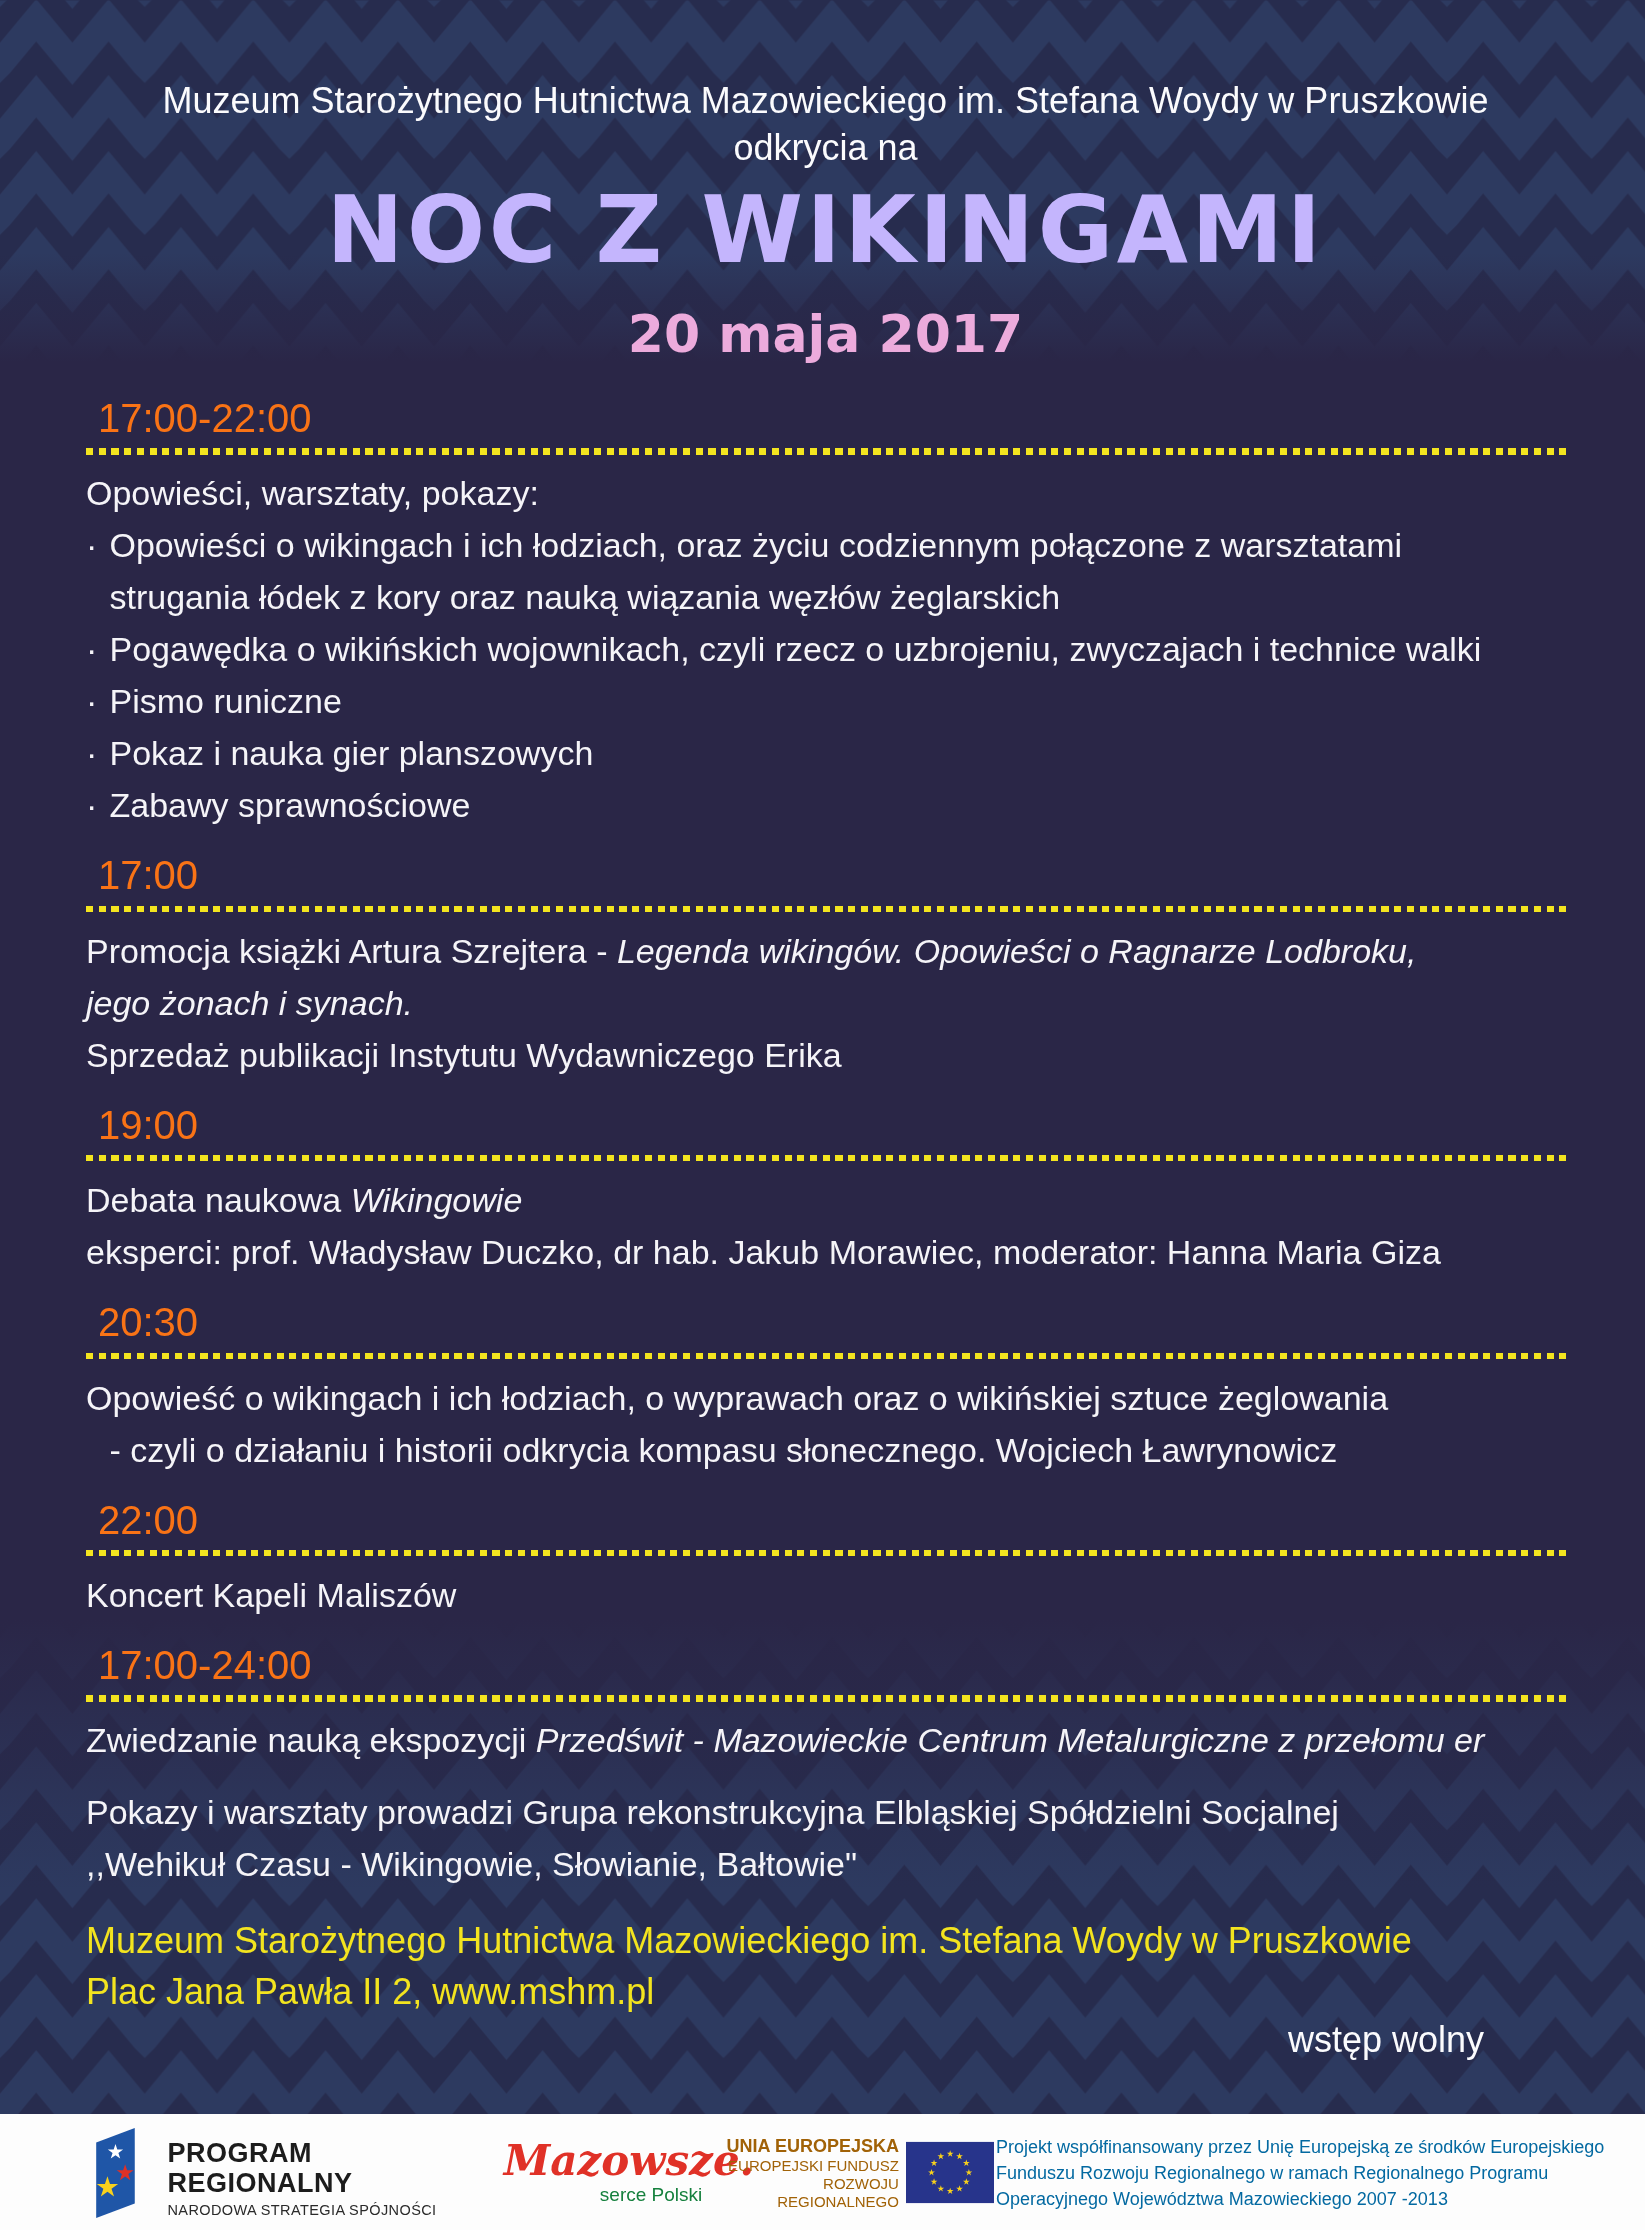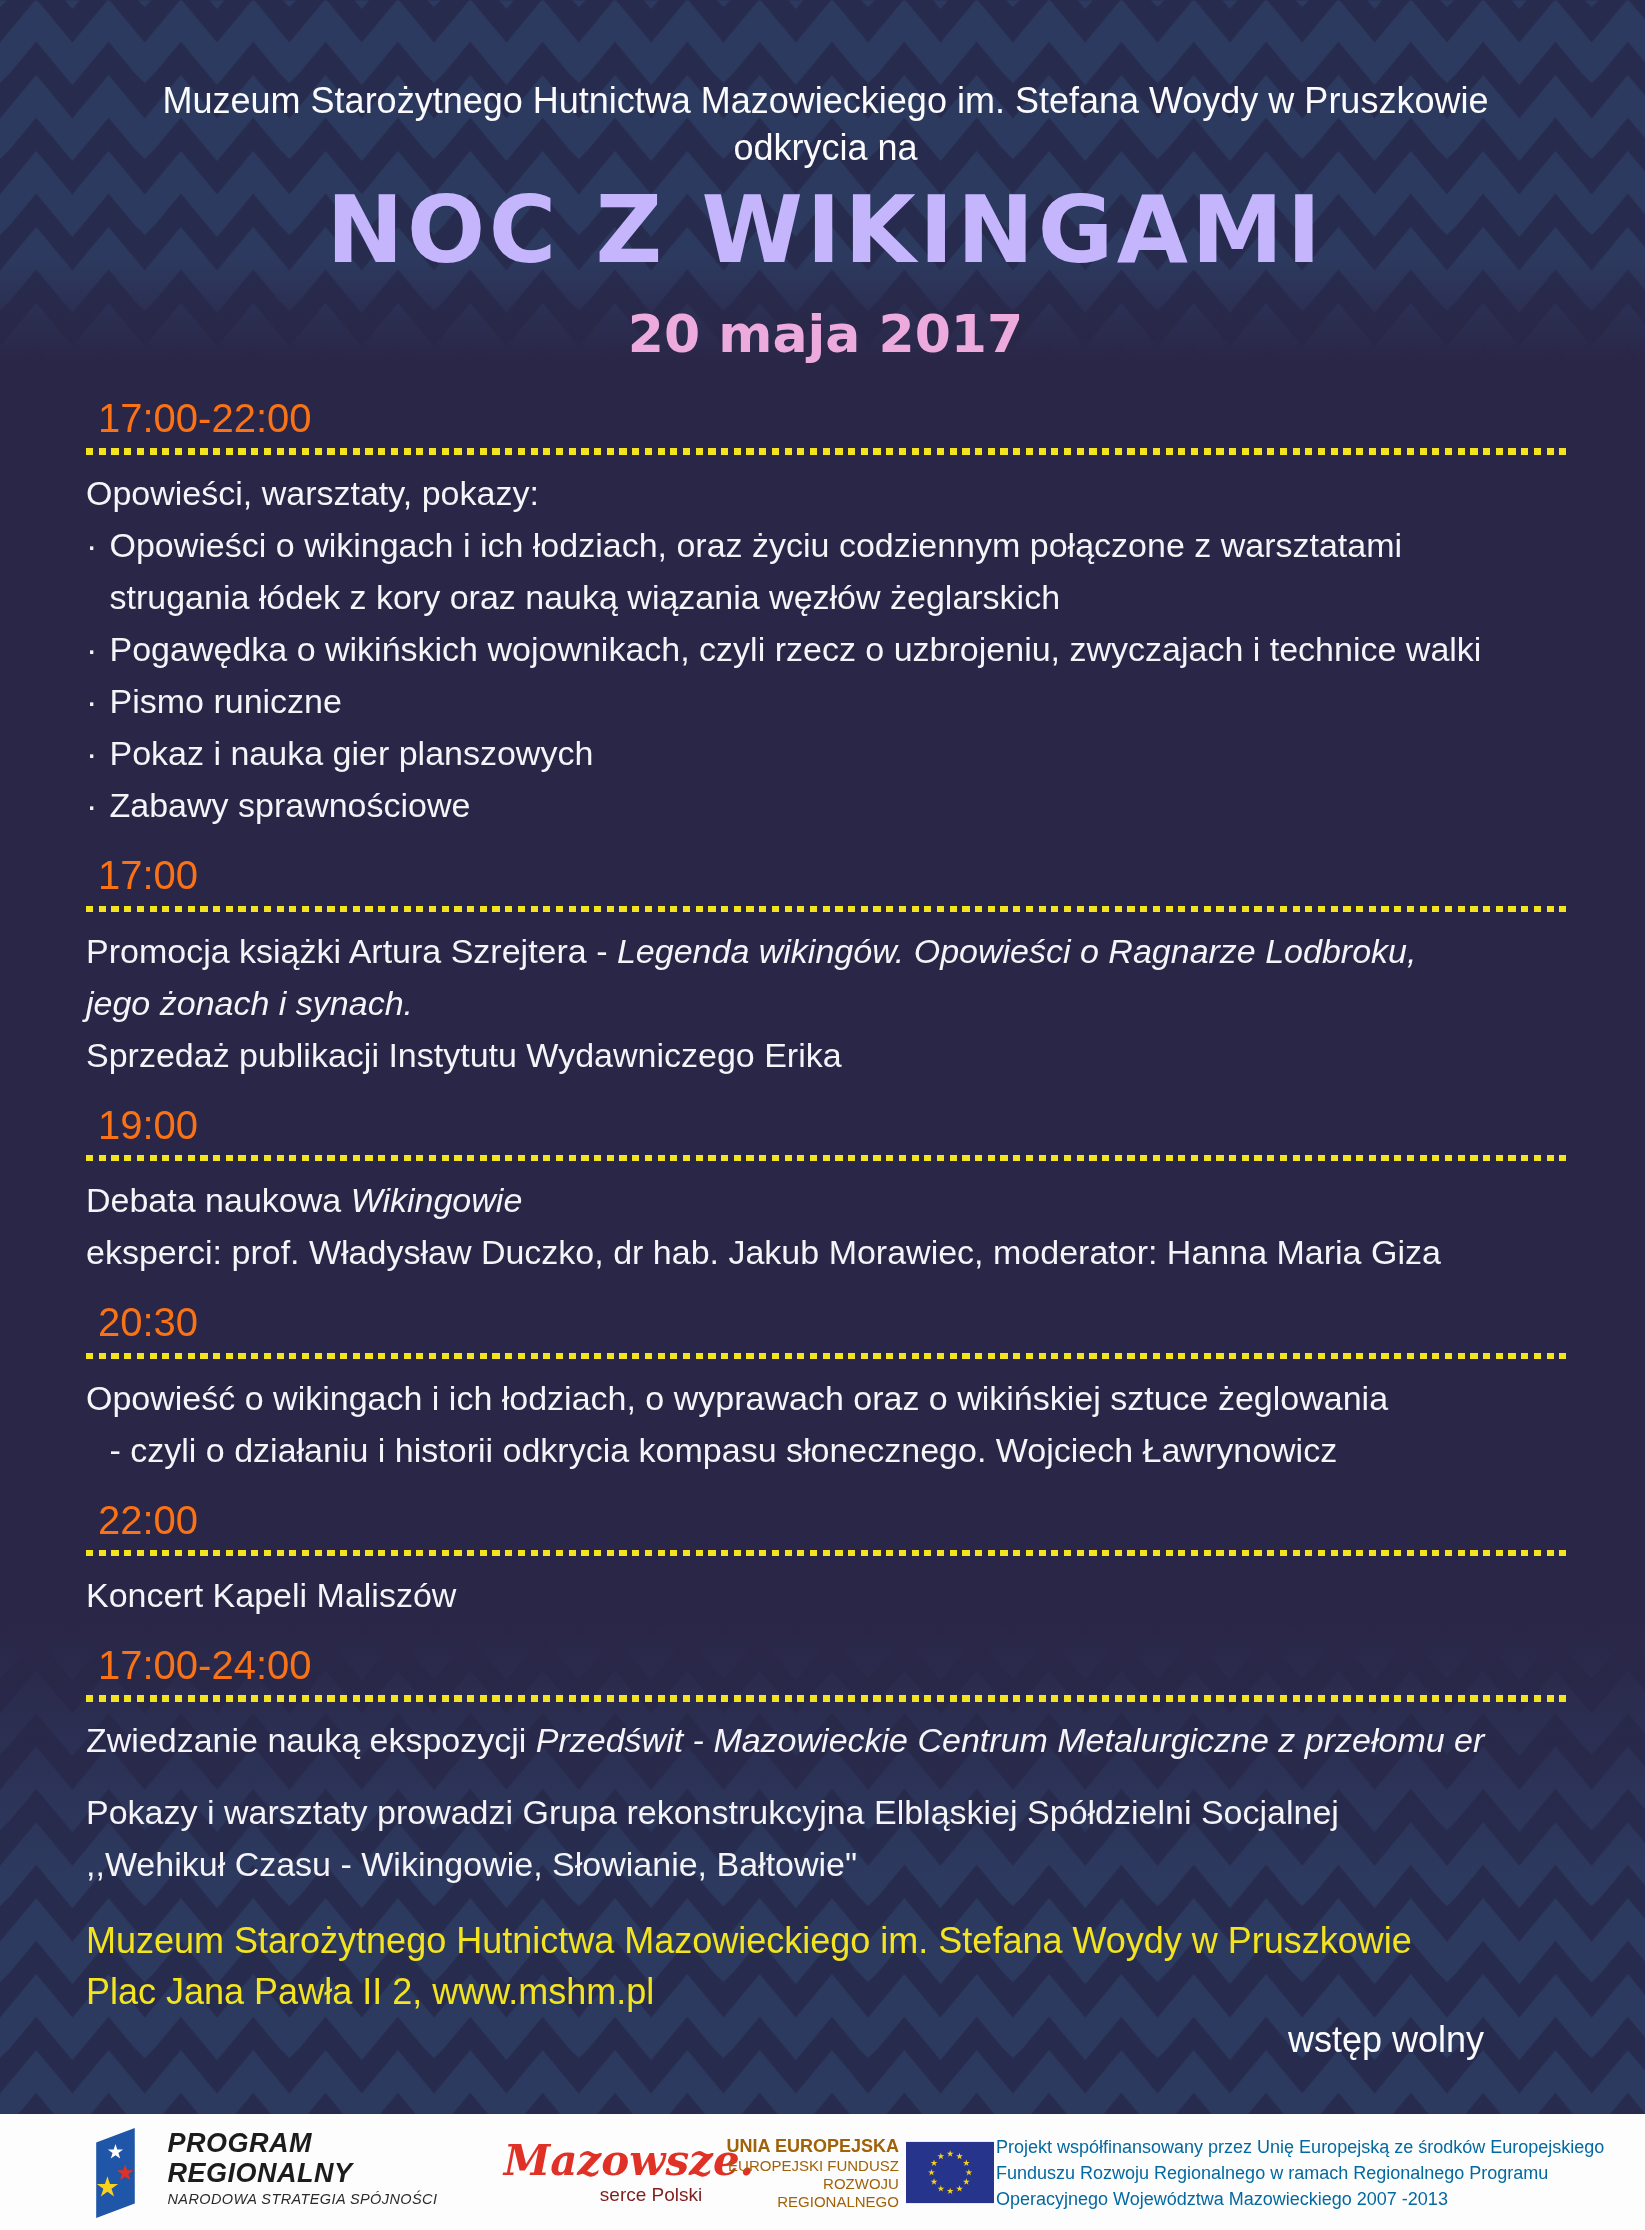--- a/index.html
+++ b/index.html
@@ -56,30 +56,30 @@
   .closing .line{line-height:52px;}
   .venue{margin-top:25px;color:#f3e41f;font-size:36px;line-height:51px;}
   .admission{margin-top:0;text-align:right;padding-right:81px;font-size:36px;line-height:45px;color:#fbfbfd;}
   .footer{
     position:absolute;left:0;bottom:0;z-index:3;
     width:1645px;height:117px;background:#fdfdfd;
     display:flex;align-items:center;
     padding:0 25px 0 86px;box-sizing:border-box;
     justify-content:space-between;
   }
-  .pr-block{display:flex;align-items:flex-start;width:416px;font-style:italic;}
+  .pr-block{display:flex;align-items:flex-end;width:416px;}
   .pr-text{margin-left:14.5px;color:#1c1c1c;}
   .pr-main{font-size:27px;line-height:30px;font-weight:bold;letter-spacing:0.5px;}
   .pr-sub{font-size:14.5px;margin-top:3.6px;letter-spacing:0.4px;color:#2a2a2a;}
   .maz-block{width:204px;text-align:center;}
   .maz-name{
     color:#e03127;font-size:42px;font-weight:bold;font-style:italic;
     font-family:"DejaVu Serif","Liberation Serif",serif;line-height:43px;
   }
-  .maz-sub{font-size:19px;color:#7f1d1d;text-align:right;padding-right:5.4px;margin-top:1.8px;}
+  .maz-sub{font-size:19px;color:#15803d;text-align:right;padding-right:5.4px;margin-top:1.8px;}
   .eu-block{display:flex;align-items:center;width:285px;justify-content:flex-end;}
   .eu-text{text-align:right;color:#a16207;margin-right:7px;}
   .eu-l1{font-size:18px;font-weight:bold;line-height:22px;}
   .eu-l2{font-size:15px;line-height:18px;}
   .funding{width:624px;color:#0369a1;font-size:18px;line-height:26px;}
 </style>
 </head>
 <body>
 
 <div class="poster">

